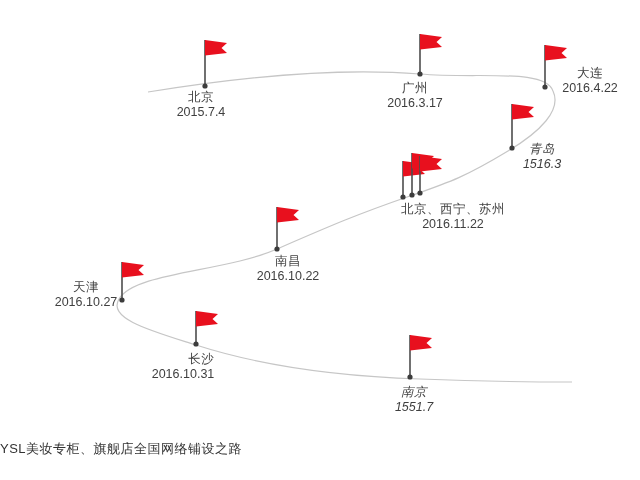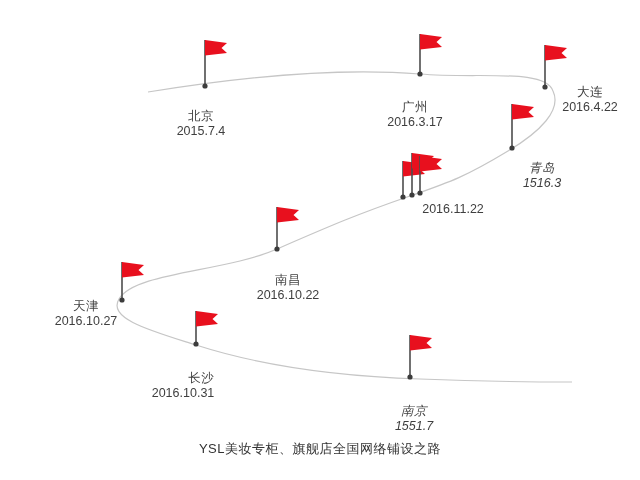--- a/index.html
+++ b/index.html
@@ -6,23 +6,23 @@
   .stage{
     position:relative;width:640px;height:480px;background:#ffffff;overflow:hidden;
     font-family:"Liberation Sans","DejaVu Sans",sans-serif;
   }
   svg.layer{position:absolute;left:0;top:0;width:640px;height:480px;}
   .milestone-label{
     position:absolute;transform:translateX(-50%);
     text-align:center;white-space:nowrap;
     font-size:12.5px;line-height:15px;color:#3f3f3f;
   }
-  .milestone-label .city{letter-spacing:.5px;margin-top:19px;}
+  .milestone-label .city{letter-spacing:.5px;}
   .caption{
-    position:absolute;left:0;right:0;top:440px;text-align:center;
+    position:absolute;left:0;right:0;top:440px;text-align:left;
     font-size:13px;color:#333333;letter-spacing:.5px;
   }
 </style>
 </head>
 <body>
 
 <div class="stage">
 
   <svg class="layer" id="route-layer" viewBox="0 0 640 480" aria-hidden="true">
     <path id="route-path" fill="none" stroke-width="1.2" d="M148,92 C240,77 335,67 420,74 C478,79 545,68 553,91 C562,110 540,132 508,151 C465,177 450,182 410,196 C355,215 330,226 277,249 C225,272 135,272 119,299 C107,319 152,331 196,345 C255,364 330,376 420,379 C470,381 538,382 572,382" stroke="#c6c6c6"></path>
@@ -97,20 +97,21 @@
       </div>
       <div class="milestone-label" style="left: 590px; top: 66px;">
         <div class="city">大连</div>
         <div class="date">2016.4.22</div>
       </div>
       <div class="milestone-label" style="left: 542px; top: 142px; font-style: italic;">
         <div class="city">青岛</div>
         <div class="date">1516.3</div>
       </div>
       <div class="milestone-label" style="left: 453px; top: 202px;">
+        <div class="city">北京、西宁、苏州</div>
         <div class="date">2016.11.22</div>
       </div>
       <div class="milestone-label" style="left: 288px; top: 254px;">
         <div class="city">南昌</div>
         <div class="date">2016.10.22</div>
       </div>
       <div class="milestone-label" style="left: 86px; top: 280px;">
         <div class="city">天津</div>
         <div class="date">2016.10.27</div>
       </div>

